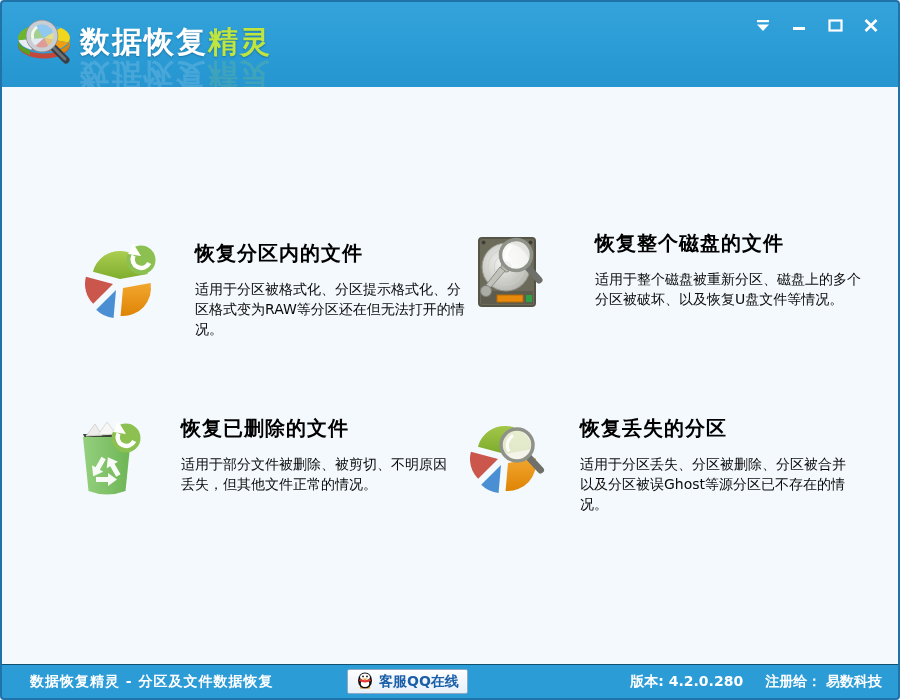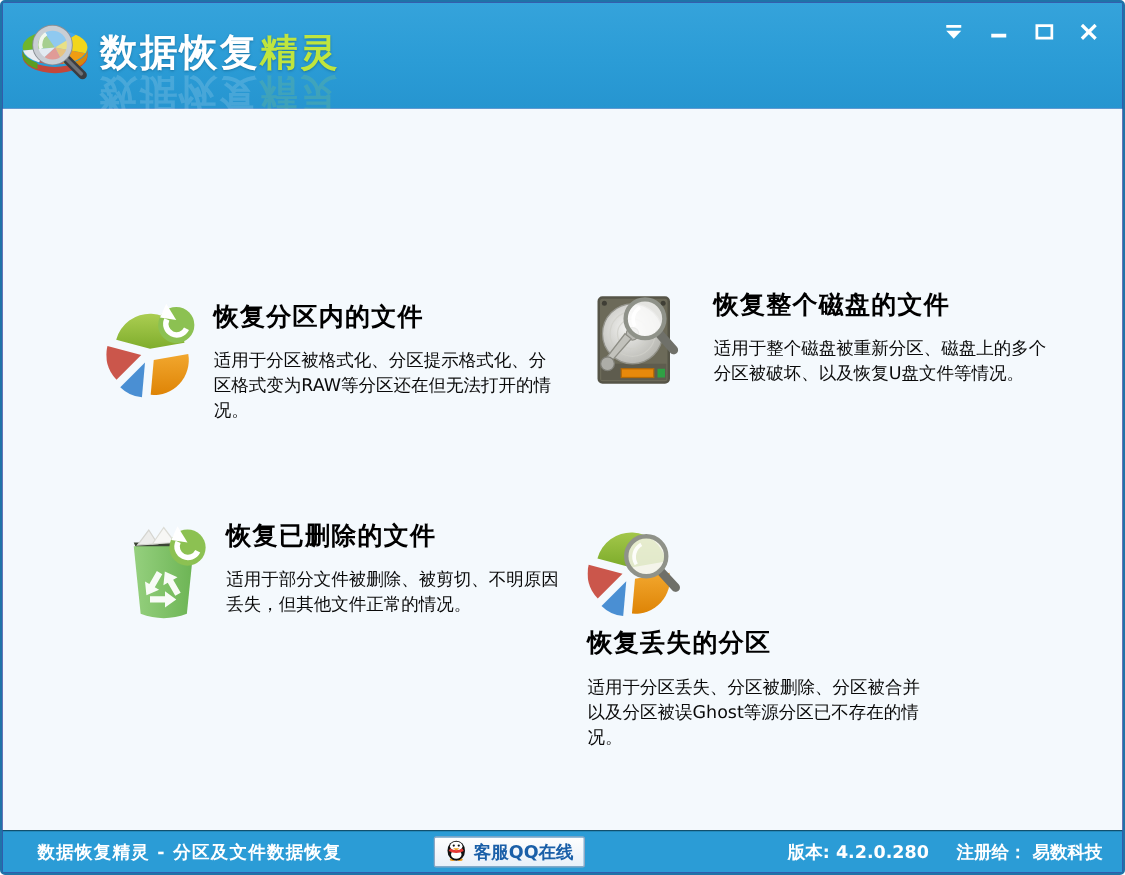--- a/index.html
+++ b/index.html
@@ -1,42 +1,42 @@
 <!DOCTYPE html>
 <html><head>
 <meta charset="utf-8">
 <style>
   html,body{margin:0;padding:0;background:#fff;}
   body{width:900px;height:700px;font-family:"DejaVu Sans","Liberation Sans",sans-serif;}
-  .window{position:relative;width:896px;height:696px;border:2px solid #1F73A8;border-radius:4px;overflow:hidden;background:#4c1d95;}
+  .window{position:relative;width:896px;height:696px;border:2px solid #1F73A8;border-radius:4px;overflow:hidden;background:#6d28d9;}
 
   
   .header{position:absolute;top:0;left:0;right:0;height:85px;
     background:linear-gradient(180deg,#35A3DB 0%,#2B9CD6 55%,#2695D0 100%);}
   .logo{position:absolute;left:12px;top:10px;width:60px;height:56px;}
   .app-title{position:absolute;left:78px;top:20px;font-size:30px;font-weight:bold;
     letter-spacing:2px;color:#FFFFFF;text-shadow:0 1px 2px rgba(0,60,90,.4);white-space:nowrap;}
   .app-title .green{color:#BFE53E;}
   .title-reflection{position:absolute;left:78px;top:52px;font-size:30px;font-weight:bold;
     letter-spacing:2px;color:#FFFFFF;opacity:.15;transform:scaleY(-1);white-space:nowrap;pointer-events:none;}
   .title-reflection .green{color:#BFE53E;}
   .win-controls{position:absolute;top:13px;right:16px;display:flex;gap:14px;}
   .win-btn{width:22px;height:20px;display:flex;align-items:center;justify-content:center;cursor:pointer;}
 
   
   .main{position:absolute;top:85px;left:0;right:0;bottom:34px;background:#F4F9FD;}
   .cell{position:absolute;display:flex;width:372px;cursor:pointer;}
   .cell .icon{width:76px;height:86px;flex:none;margin-right:10px;}
-  .cell .text{padding-top:1px;}
+  .cell .text{padding-top:1px;margin-left:24px;}
   .cell h2{margin:0 0 12px 0;font-size:20px;font-weight:bold;letter-spacing:1px;color:#000;}
   .cell p{margin:0;width:276px;font-size:14px;line-height:20px;color:#0A0A0A;}
   .cell-1{left:83px;top:152px;}
   .cell-2{left:468px;top:142px;gap:15px;}
   .cell-3{left:83px;top:327px;justify-content:flex-end;}
-  .cell-4{left:468px;top:327px;flex-direction:column;}
+  .cell-4{left:468px;top:327px;}
 
   
   .statusbar{position:absolute;left:0;right:0;bottom:0;height:33px;background:#2B9CD6;
     border-top:1px solid #11506E;color:#fff;font-size:14px;font-weight:bold;text-decoration:underline;}
   .sb-left{position:absolute;left:28px;top:8px;letter-spacing:1px;white-space:nowrap;}
   .qq-btn{position:absolute;left:345px;top:4px;height:23px;display:flex;align-items:center;gap:5px;
     padding:0 8px;background:linear-gradient(#FEFEFE,#E7F0F9);border:1px solid #8FA8C4;border-radius:2px;
     color:#1A5FA8;font-size:14px;font-weight:bold;cursor:pointer;white-space:nowrap;}
   .sb-right{position:absolute;right:16px;top:8px;white-space:nowrap;}
   .sb-right .gap{display:inline-block;width:22px;}

